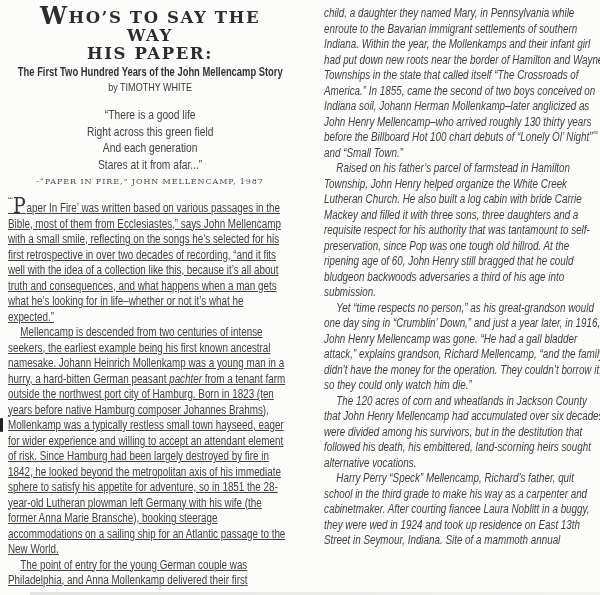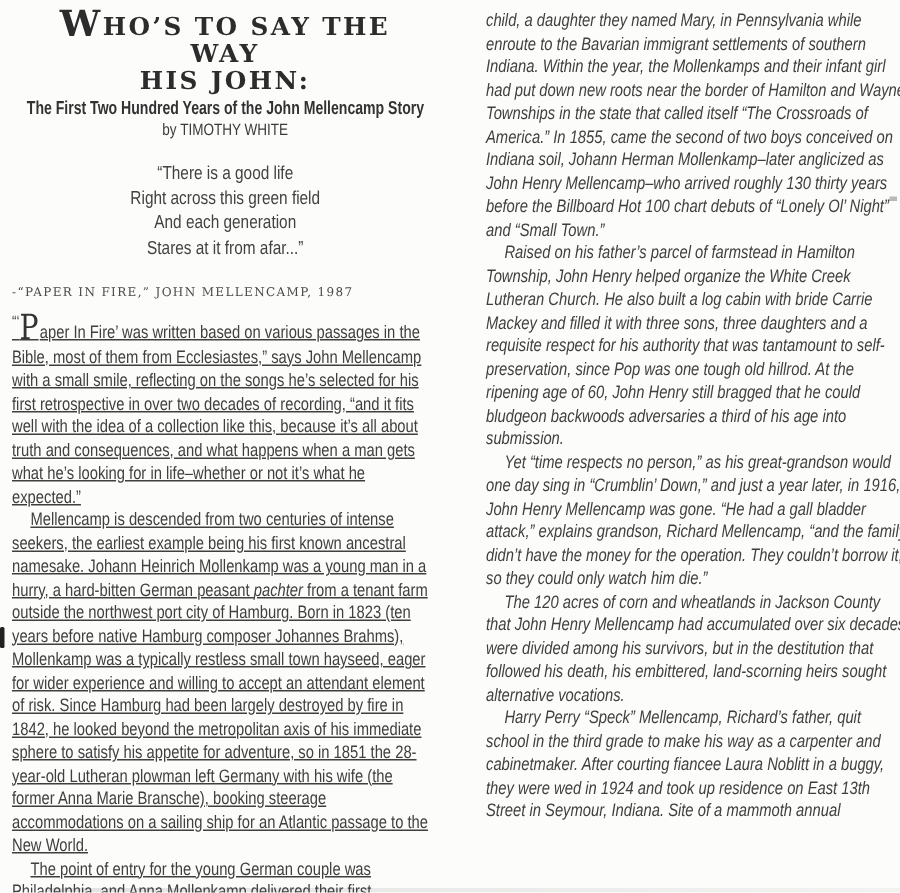--- a/index.html
+++ b/index.html
@@ -53,25 +53,26 @@
   .epi-line {
     font-size: 12.5px;
     line-height: 16.5px;
     color: #424242;
     text-align: center;
     white-space: nowrap;
     width: 121.95%; margin-left: -10.97%;
     transform: scaleX(0.82); transform-origin: 50% 0;
   }
   .epi-attr {
-    margin-top: 17px;
+    margin-top: 4px;
     font-family: "DejaVu Serif", serif;
     font-size: 8px;
     letter-spacing: 0.9px;
     color: #4a4a4a;
+    text-align: center;
     white-space: nowrap;
   }
 
   
   .body { margin-top: 15px; text-decoration: underline; }
   .bp {
     margin: 0;
     font-size: 12px;
     line-height: 15.5px;
     width: 121.95%;
@@ -112,21 +113,21 @@
 <div class="page">
 
   <div class="tick-left"></div>
   <div class="dash-right"></div>
   <div class="bottom-shade"></div>
 
   <div class="col col-left">
 
     <h1 class="title">
       <div class="t-line"><span class="t-drop">W</span><span>HO’S TO SAY THE WAY</span></div>
-      <div class="t-line">HIS JOHN:</div>
+      <div class="t-line">HIS PAPER:</div>
     </h1>
 
     <div class="subtitle">The First Two Hundred Years of the John Mellencamp Story</div>
 
     <div class="byline"><span>by </span><span>TIMOTHY WHITE</span></div>
 
     <div class="epigraph">
       <div class="epi-line">“There is a good life</div>
       <div class="epi-line">Right across this green field</div>
       <div class="epi-line">And each generation</div>

